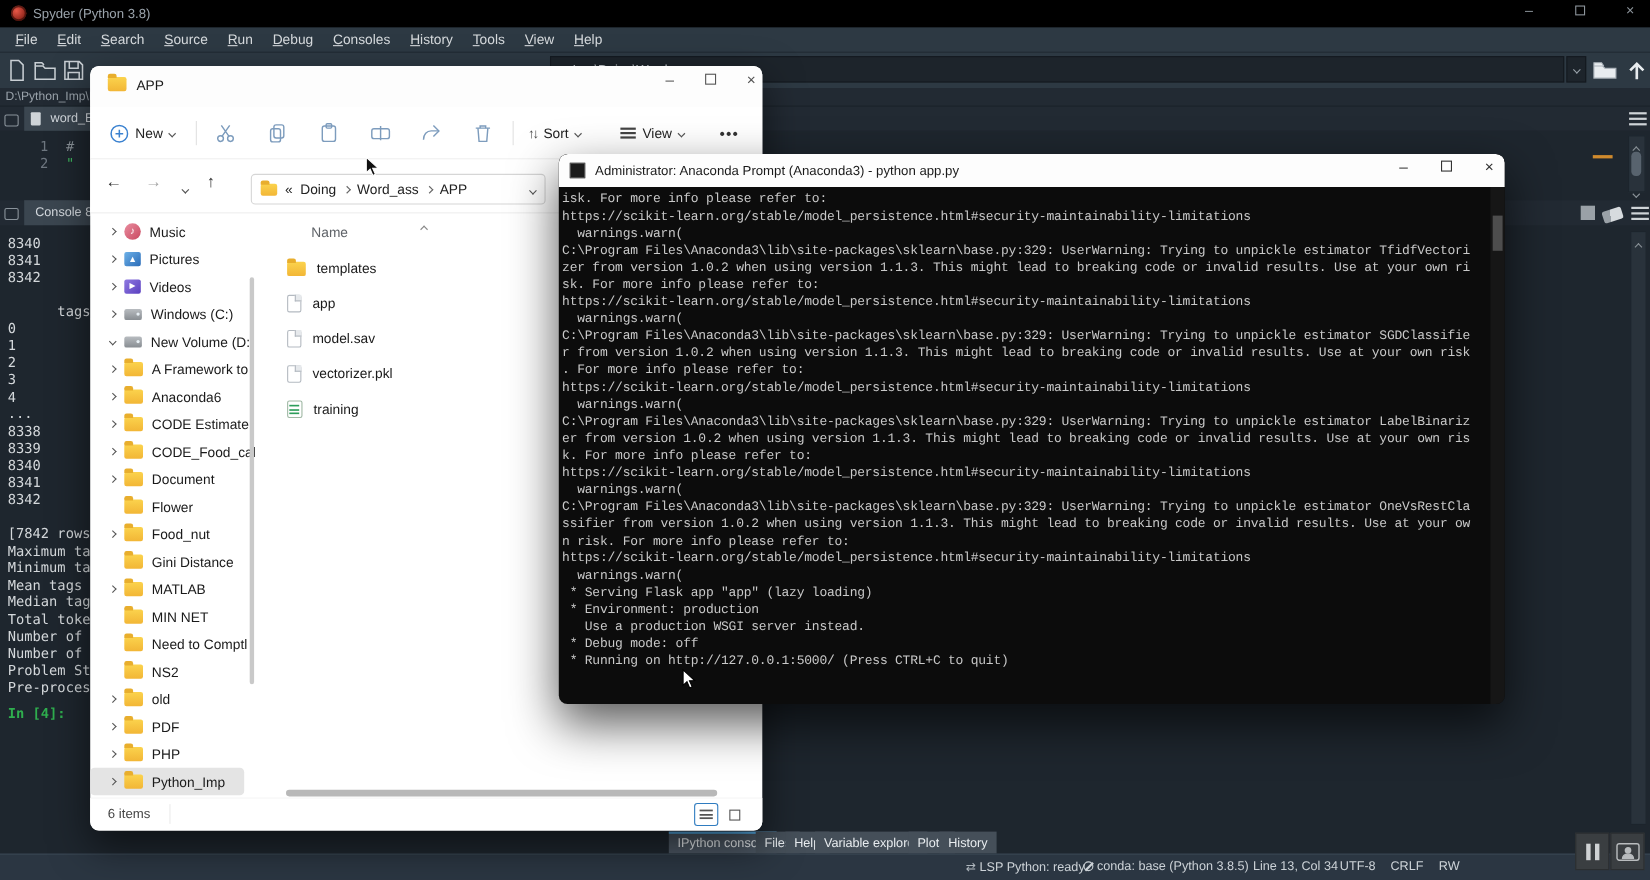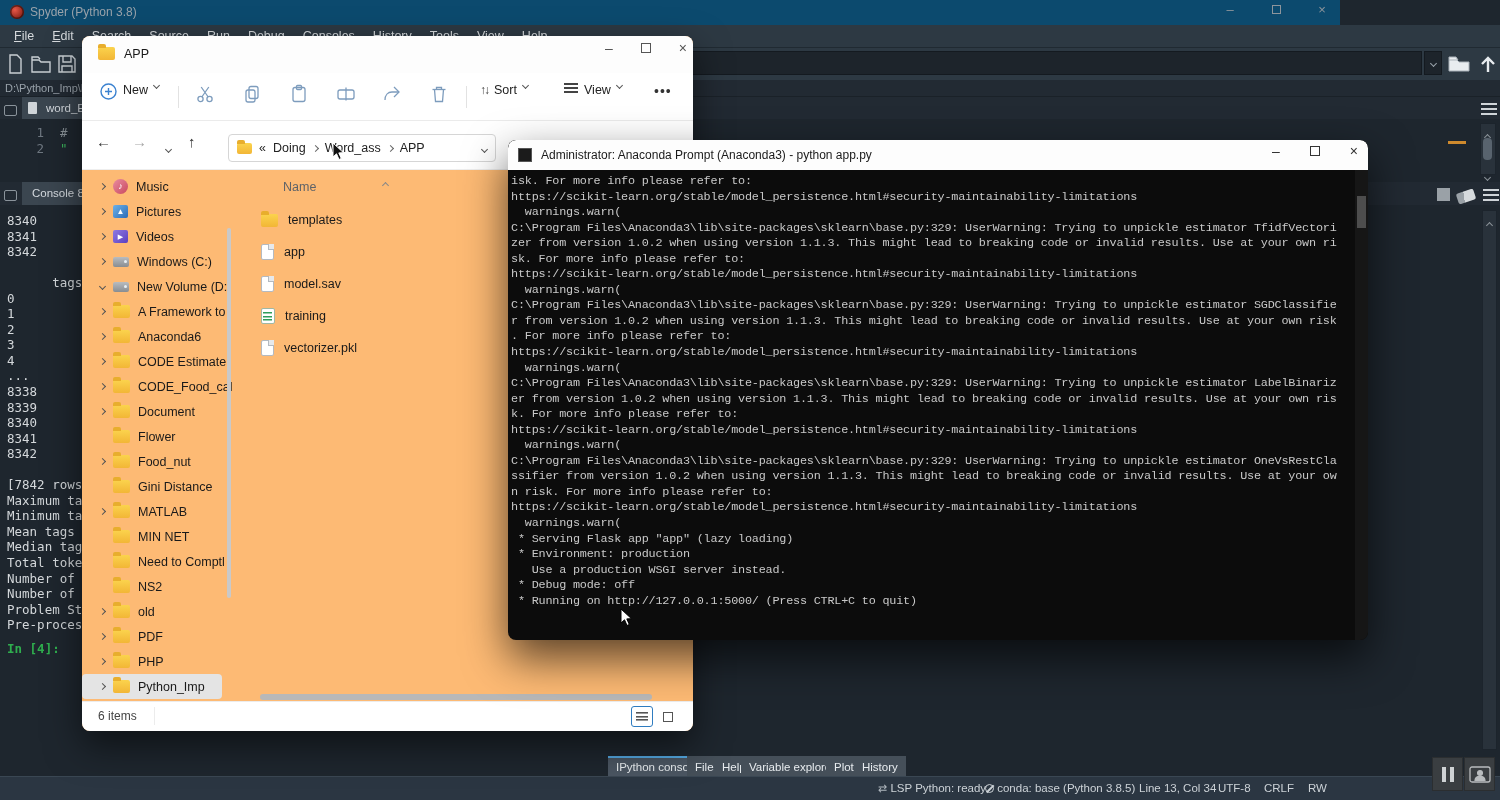--- a/index.html
+++ b/index.html
@@ -2,21 +2,21 @@
 <html><head>
 <meta charset="utf-8">
 <style>
   * { margin:0; padding:0; box-sizing:border-box; }
   html,body { width:1500px; height:800px; overflow:hidden; background:#000; }
   body { font-family:"Liberation Sans", sans-serif; }
   .screen { position:relative; width:1500px; height:800px; background:#1e262e; overflow:hidden; }
   .abs { position:absolute; }
 
   
-  .sp-titlebar { left:0; top:0; width:1340px; height:25px; background:#0c4a6e; color:#9aa3ab; font-size:12px; }
+  .sp-titlebar { left:0; top:0; width:1500px; height:25px; background:#000000; color:#9aa3ab; font-size:12px; }
   .sp-title-text { position:absolute; left:30px; top:5px; }
   .sp-logo { position:absolute; left:10px; top:5px; width:14px; height:14px; border-radius:50%;
              background:radial-gradient(circle at 35% 35%, #e85747, #8c241a 70%); box-shadow:inset 0 0 0 1.5px rgba(40,10,5,.6); }
   .sp-winbtns { position:absolute; right:8px; top:2px; display:flex; gap:26px; color:#8d959c; font-size:13px; }
   .sp-winbtns .wb { width:20px; text-align:center; }
   .box-glyph { display:inline-block; width:9px; height:9px; border:1px solid currentColor; }
   .sp-menubar { left:0; top:25px; width:1500px; height:23px; background:#2d3943; color:#d6dadd; font-size:12.5px;
                 display:flex; align-items:center; padding-left:6px; gap:2px; border-bottom:1px solid #202a32; }
   .sp-menu-item { display:inline-block; padding:2px 8px; }
   .sp-menu-item::first-letter { text-decoration:underline; }
@@ -66,28 +66,28 @@
   .no-circle::before { content:''; position:absolute; left:-1px; top:3.2px; width:10px; height:1.5px; background:#ccd2d7; transform:rotate(-45deg); }
   .lsp-ic { display:inline-block; color:#aeb6bd; font-size:11px; }
 
   
   .chev { display:inline-block; width:5px; height:5px; border-right:1.3px solid currentColor; border-bottom:1.3px solid currentColor; }
   .chev.r { transform:rotate(-45deg); }
   .chev.d { transform:rotate(45deg); }
   .chev.u { transform:rotate(-135deg); }
 
   
-  .explorer { left:82px; top:36px; width:611px; height:695px; background:#fdba74; border-radius:8px;
+  .explorer { left:82px; top:60px; width:611px; height:695px; background:#ffffff; border-radius:8px;
               box-shadow:0 14px 36px rgba(0,0,0,.55); color:#1b1b1b; z-index:10; }
   .ex-titlebar { position:absolute; left:0; top:0; width:100%; height:37px; background:#fdfdfd; border-radius:8px 8px 0 0; }
   .ex-title-ic { position:absolute; left:16px; top:10px; }
   .ex-title-text { position:absolute; left:42px; top:11px; font-size:12.5px; color:#1a1a1a; }
   .ex-winbtns { position:absolute; right:6px; top:4px; display:flex; gap:28px; color:#555; font-size:14px; }
   .ex-toolbar { position:absolute; left:0; top:37px; width:100%; height:48px; background:#fff; border-bottom:1px solid #ebebeb; }
-  .tbtn { position:absolute; top:10px; height:28px; display:flex; align-items:flex-start; gap:6px; color:#222; font-size:12.5px; }
+  .tbtn { position:absolute; top:10px; height:28px; display:flex; align-items:center; gap:6px; color:#222; font-size:12.5px; }
   .tsep { position:absolute; top:13px; width:1px; height:22px; background:#e2e2e2; }
   .ticon svg { display:block; }
   .updown { font-size:12px; color:#444; letter-spacing:-2px; }
   .viewlines { display:inline-block; width:14px; height:10px;
                background:linear-gradient(#444,#444) 0 0/14px 2px no-repeat,
                           linear-gradient(#444,#444) 0 4px/14px 2px no-repeat,
                           linear-gradient(#444,#444) 0 8px/14px 2px no-repeat; }
   .dots { color:#333; font-size:14px; letter-spacing:1px; }
   .ex-navbar { position:absolute; left:0; top:85px; width:100%; height:48px; background:#fff; }
   .nav-ic { position:absolute; top:12px; font-size:15px; }
@@ -531,26 +531,26 @@
           </div>
         <div class="f-row">
             <span class="ic-file"></span>
             <span>app</span>
           </div>
         <div class="f-row">
             <span class="ic-file"></span>
             <span>model.sav</span>
           </div>
         <div class="f-row">
+            <span class="ic-file"></span>
+            <span>vectorizer.pkl</span>
+          </div>
+        <div class="f-row">
             <span class="ic-sheet"></span>
             <span>training</span>
-          </div>
-        <div class="f-row">
-            <span class="ic-file"></span>
-            <span>vectorizer.pkl</span>
           </div>
       </div>
     </div>
 
     <div class="ex-hscroll"></div>
 
     <div class="ex-statusbar">
       <span class="ex-count">6 items</span>
       <span class="ex-count-sep"></span>
       <span class="view-btn active" style="right:40px">

